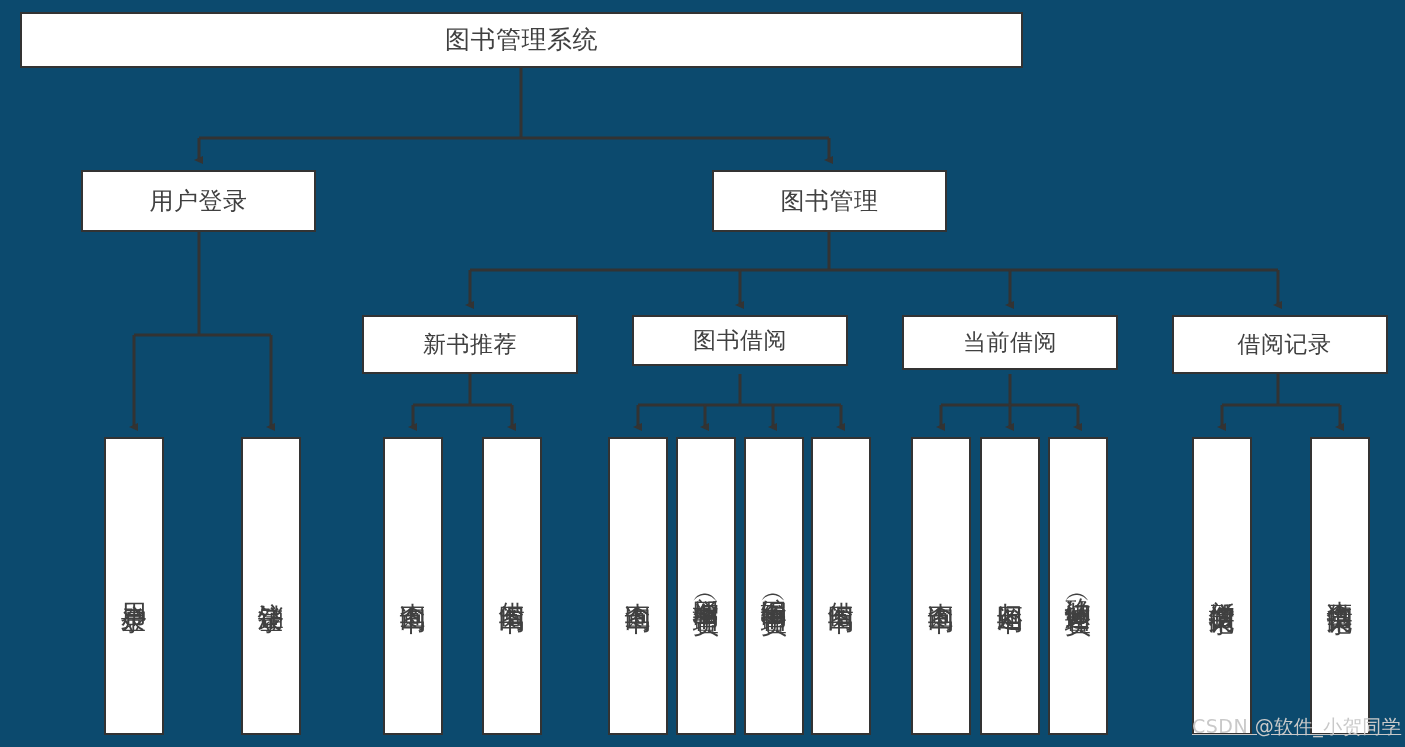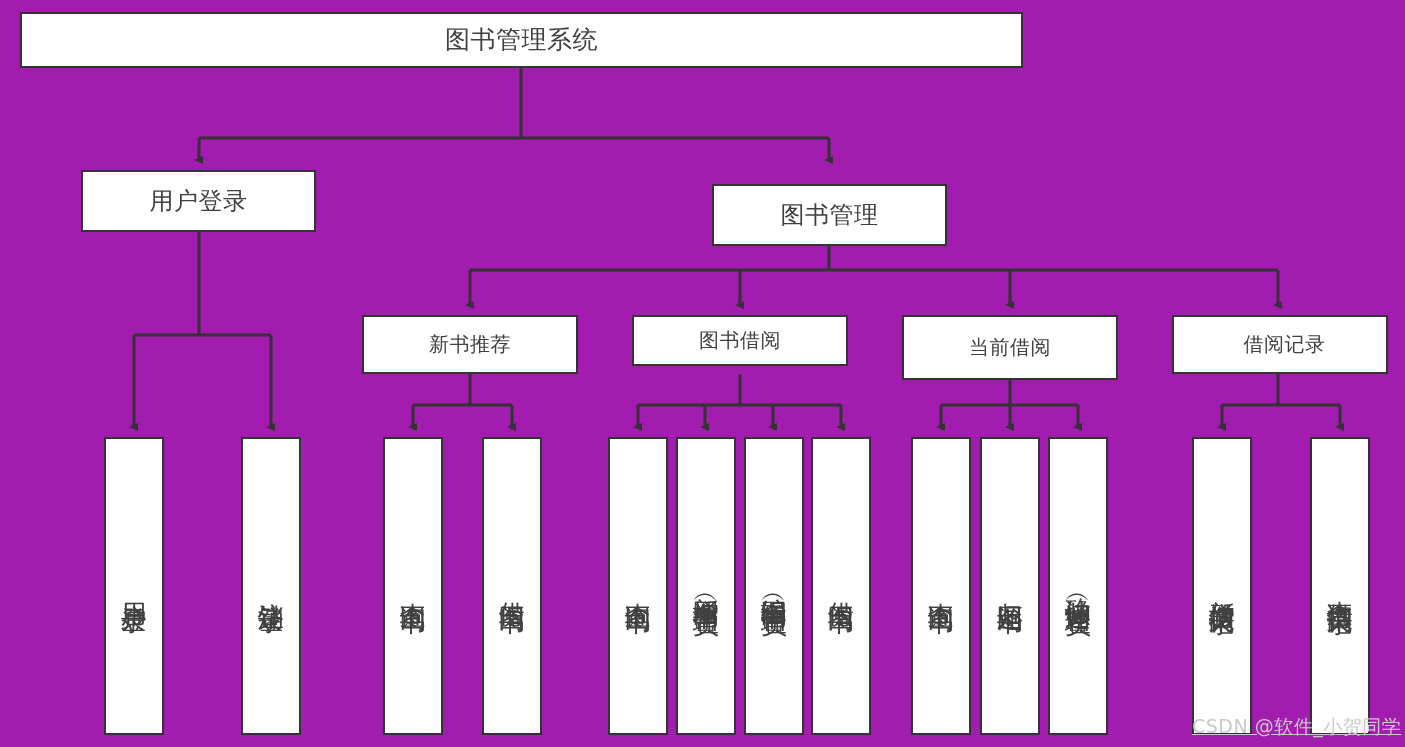--- a/index.html
+++ b/index.html
@@ -9,21 +9,21 @@
     background: #ffffff;
   }
   body {
     font-family: "DejaVu Sans", "Liberation Sans", sans-serif;
     color: #3a3a3a;
   }
   #diagram {
     position: relative;
     width: 1405px;
     height: 747px;
-    background: #a21caf;
+    background: #0c4a6e;
     overflow: hidden;
   }
   #connectors {
     position: absolute;
     left: 0;
     top: 0;
     width: 1405px;
     height: 747px;
     pointer-events: none;
   }
@@ -44,21 +44,21 @@
     line-height: 1.18;
     letter-spacing: 0.5px;
   }
   .node-root .label {
     font-size: 25px;
   }
   .node-l2 .label {
     font-size: 24px;
   }
   .node-l3 .label {
-    font-size: 20px;
+    font-size: 23px;
   }
   
   .node-leaf {
     align-items: center;
     justify-content: center;
   }
   .node-leaf .label {
     writing-mode: vertical-rl;
     text-orientation: upright;
     font-size: 26px;
@@ -131,31 +131,31 @@
     </g>
   </svg>
 
   <div class="node node-root" style="left:20px; top:12px; width:1003px; height:56px;">
     <span class="label">图书管理系统</span>
   </div>
 
   <div class="node node-l2" style="left:81px; top:170px; width:235px; height:62px;">
     <span class="label">用户登录</span>
   </div>
-  <div class="node node-l2" style="left:712px; top:184px; width:235px; height:62px;">
+  <div class="node node-l2" style="left:712px; top:170px; width:235px; height:62px;">
     <span class="label">图书管理</span>
   </div>
 
   <div class="node node-l3" style="left:362px; top:315px; width:216px; height:59px;">
     <span class="label">新书推荐</span>
   </div>
   <div class="node node-l3" style="left:632px; top:315px; width:216px; height:51px;">
     <span class="label">图书借阅</span>
   </div>
-  <div class="node node-l3" style="left:902px; top:315px; width:216px; height:65px;">
+  <div class="node node-l3" style="left:902px; top:315px; width:216px; height:55px;">
     <span class="label">当前借阅</span>
   </div>
   <div class="node node-l3" style="left:1172px; top:315px; width:216px; height:59px;padding-left:9px;">
     <span class="label">借阅记录</span>
   </div>
 
   <div class="node node-leaf" style="left:104px; top:437px; width:60px; height:298px;">
     <span class="label">用户登录</span>
   </div>
   <div class="node node-leaf" style="left:241px; top:437px; width:60px; height:298px;">

